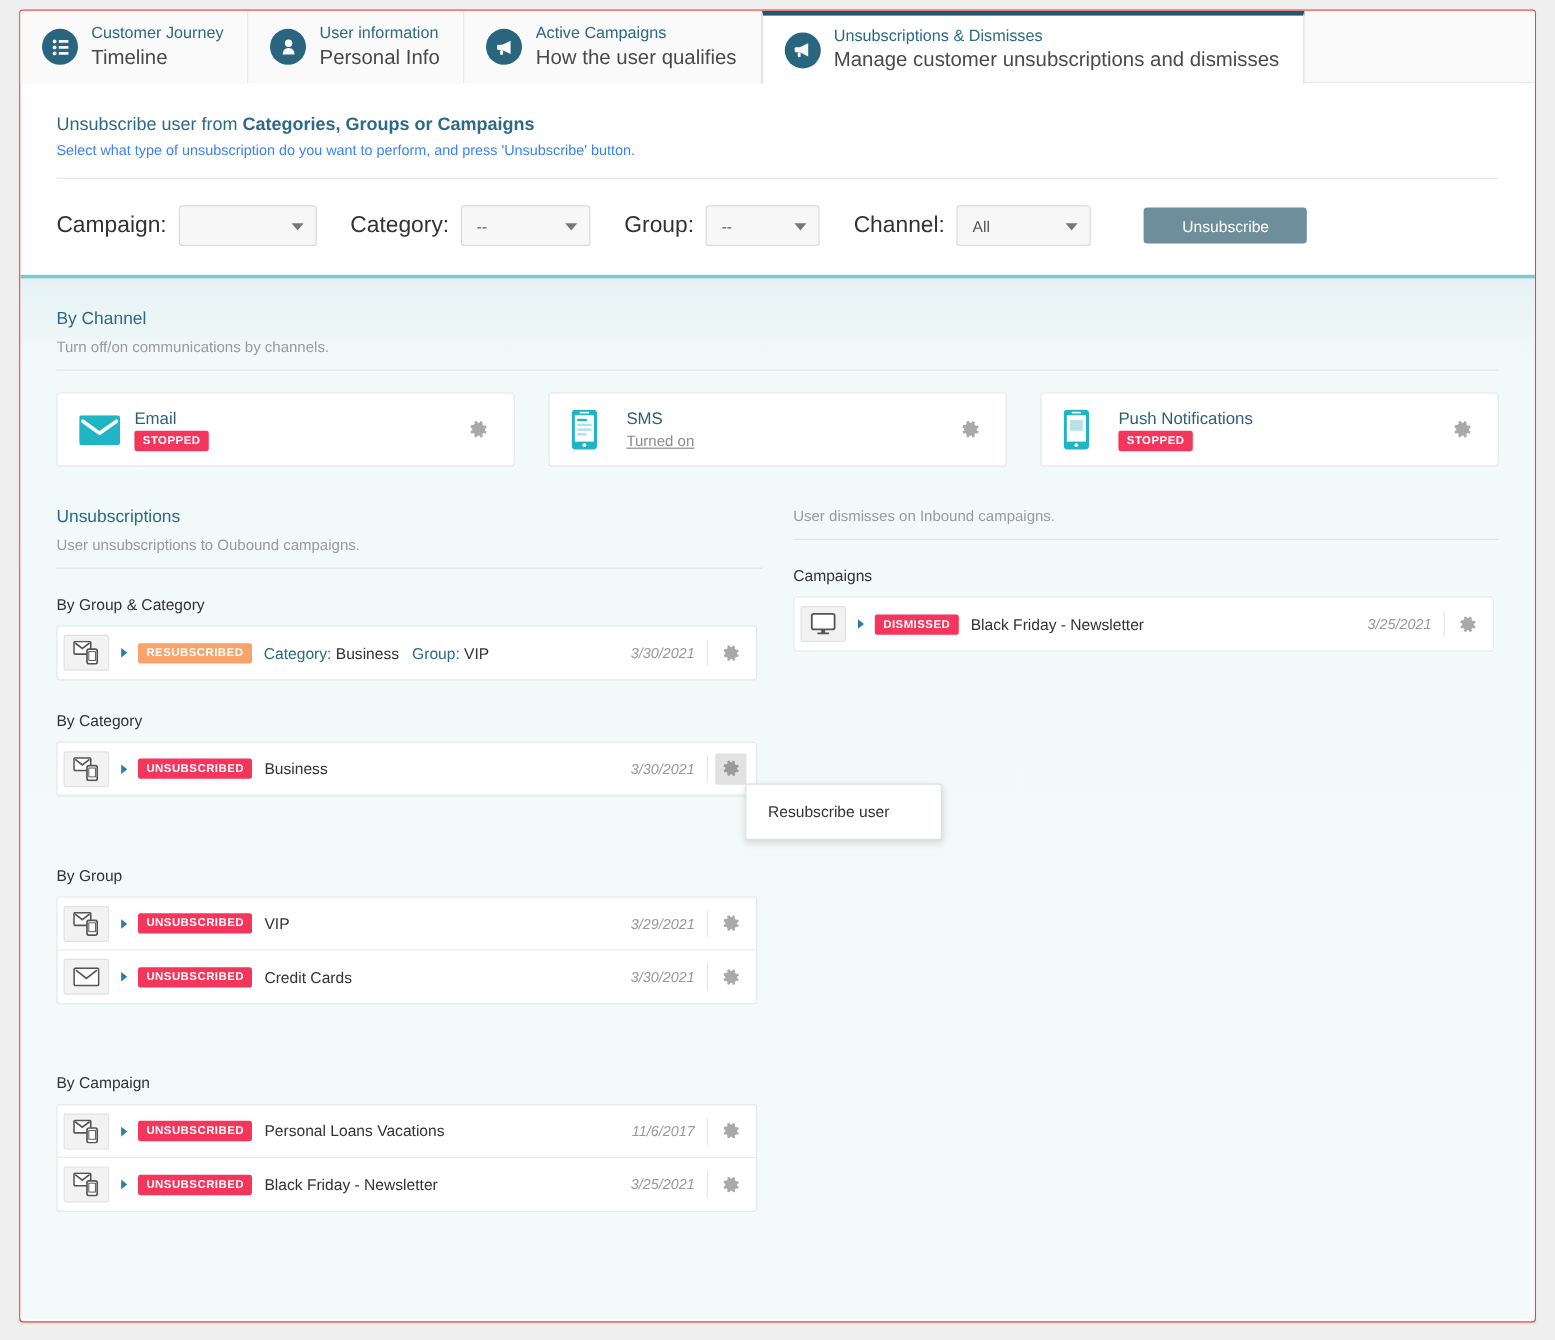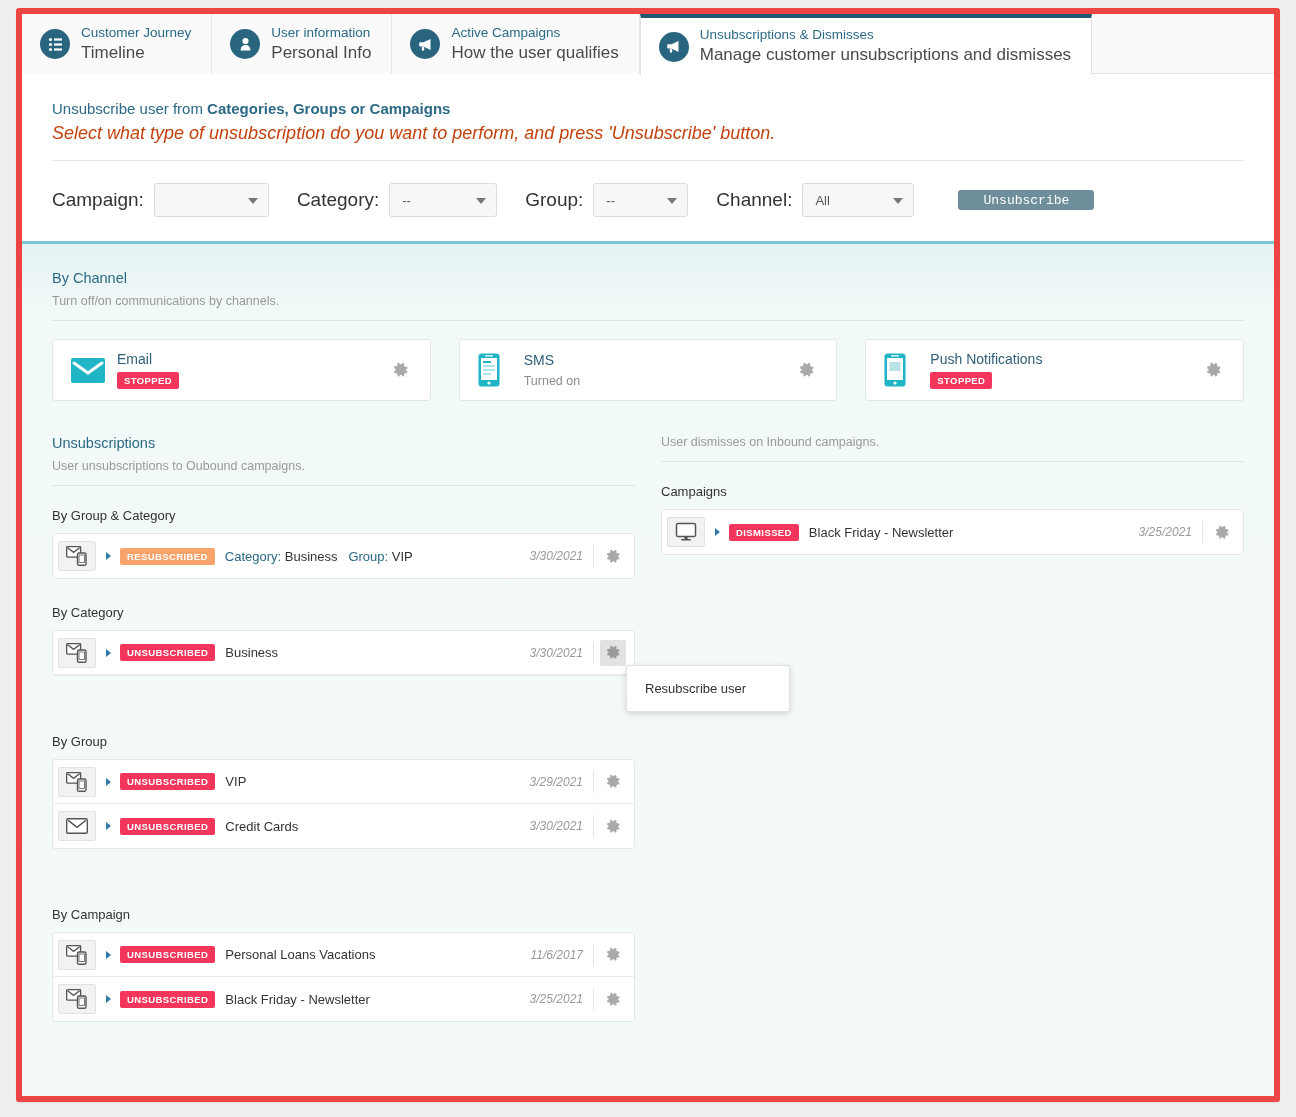--- a/index.html
+++ b/index.html
@@ -9,21 +9,21 @@
     font-family: "Liberation Sans", sans-serif;
     -webkit-font-smoothing: antialiased;
   }
   body { width: 1296px; height: 1117px; overflow: hidden; }
 
   .app {
     position: absolute;
     left: 16px; top: 8px;
     width: 1264px; height: 1094px;
     background: #ffffff;
-    border: 6px solid #ef4444;
+    border: 1px solid #ef4444;
     border-radius: 3px;
     box-shadow: 0 1px 2px rgba(0,0,0,0.07);
     overflow: hidden;
   }
 
   
   .tabbar {
     display: flex;
     height: 60px;
     background: #fafafa;
@@ -63,21 +63,21 @@
   .tabfill { flex: 1 1 auto; background: #fafafa; border-bottom: 0; }
 
   
   .toppanel { padding: 26px 30px 24px 30px; background:#fff; }
   .panel-title {
     font-size: 15px; color: #2c6a86; font-weight: normal;
     margin: 0 0 6px 0;
   }
   .panel-title b { font-weight: bold; }
   .panel-sub {
-    font-size: 18px; color: #c2410c; font-style: italic;
+    font-size: 12px; color: #3b82f6; 
     margin: 0 0 16px 0;
   }
   .divider { height:1px; background:#e6e6e6; margin: 0 0 22px 0; }
 
   .filterrow { display: flex; align-items: center; }
   .flabel { font-size: 19px; color: #333; margin-right: 10px; }
   .fsel {
     position: relative;
     height: 34px;
     background: #f7f7f7;
@@ -95,26 +95,26 @@
     border-left: 5px solid transparent;
     border-right: 5px solid transparent;
     border-top: 6px solid #777;
   }
   .fsel.w-campaign { width: 115px; margin-right: 28px; }
   .fsel.w-category { width: 108px; margin-right: 28px; }
   .fsel.w-group    { width: 95px;  margin-right: 28px; }
   .fsel.w-channel  { width: 112px; margin-right: 44px; }
 
   .btn-unsub {
-    height: 20px; min-width: 136px;
+    height: 30px; min-width: 136px;
     background: #6e8e9c;
     color: #ffffff;
     border: none; border-radius: 3px;
     font-size: 13px;
-    font-family: Liberation Mono, monospace;
+    font-family: Liberation Sans, sans-serif;
     cursor: pointer;
   }
 
   
   .lower {
     border-top: 3px solid #7cc9d4;
     background: linear-gradient(180deg, #e5f2f3 0%, #f2f9f9 70px, #f4faf9 100%);
     padding: 26px 30px 40px 30px;
     min-height: 870px;
   }
@@ -132,21 +132,21 @@
     border: 1px solid #e2e8e8;
     border-radius: 3px;
     height: 62px;
     display: flex; align-items: center;
     padding: 0 16px 0 18px;
     position: relative;
   }
   .chan-ico { width: 38px; flex: 0 0 38px; display:flex; align-items:center; }
   .chan-meta { flex: 1 1 auto; margin-left: 8px; }
   .chan-name { font-size: 14px; color: #2f5f76; margin-bottom: 3px; }
-  .chan-state { font-size: 12.5px; color: #8d8d8d; }
+  .chan-state { font-size: 12.5px; color: #8d8d8d; text-decoration: underline; }
   .badge {
     display: inline-block;
     background: #f5365c;
     color: #fff;
     font-size: 9.5px;
     letter-spacing: 0.4px;
     padding: 3px 7px 3px 7px;
     border-radius: 2px;
     font-weight: bold;
     vertical-align: middle;

